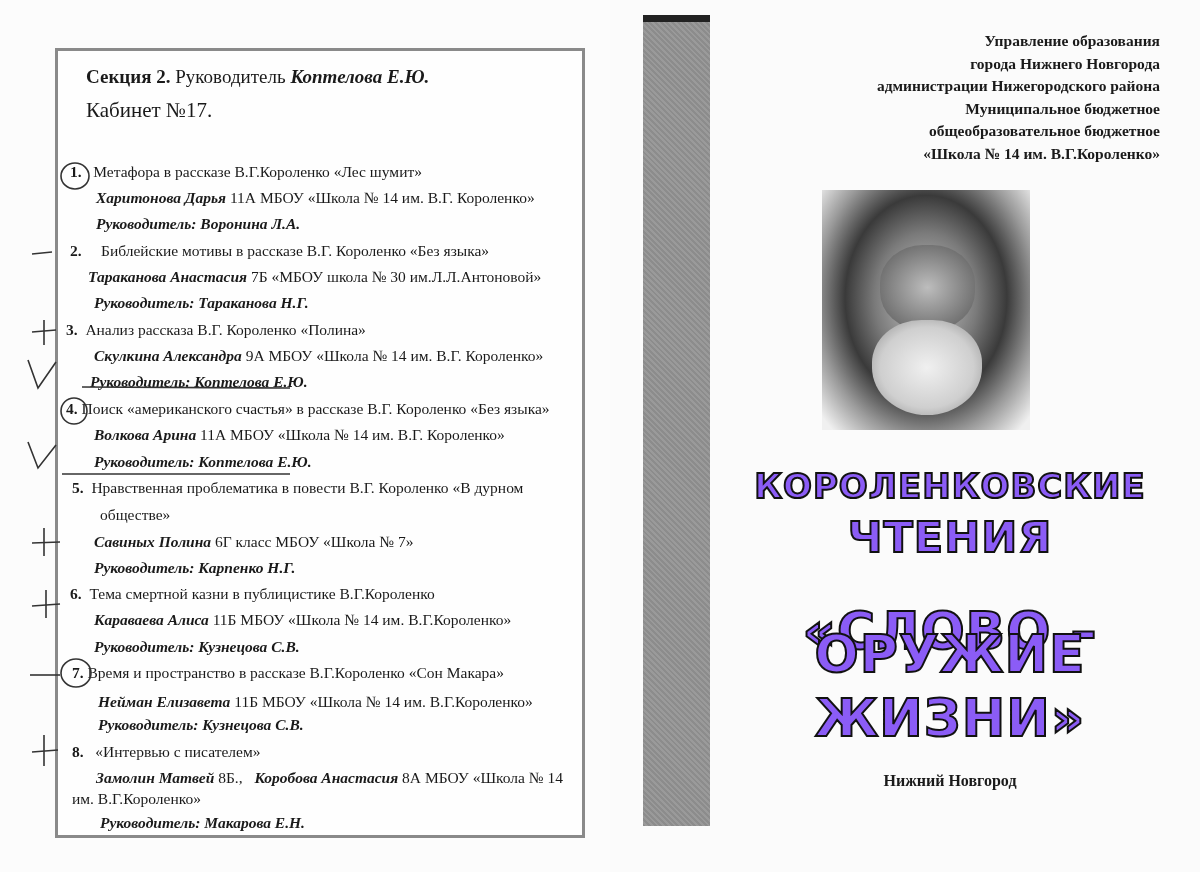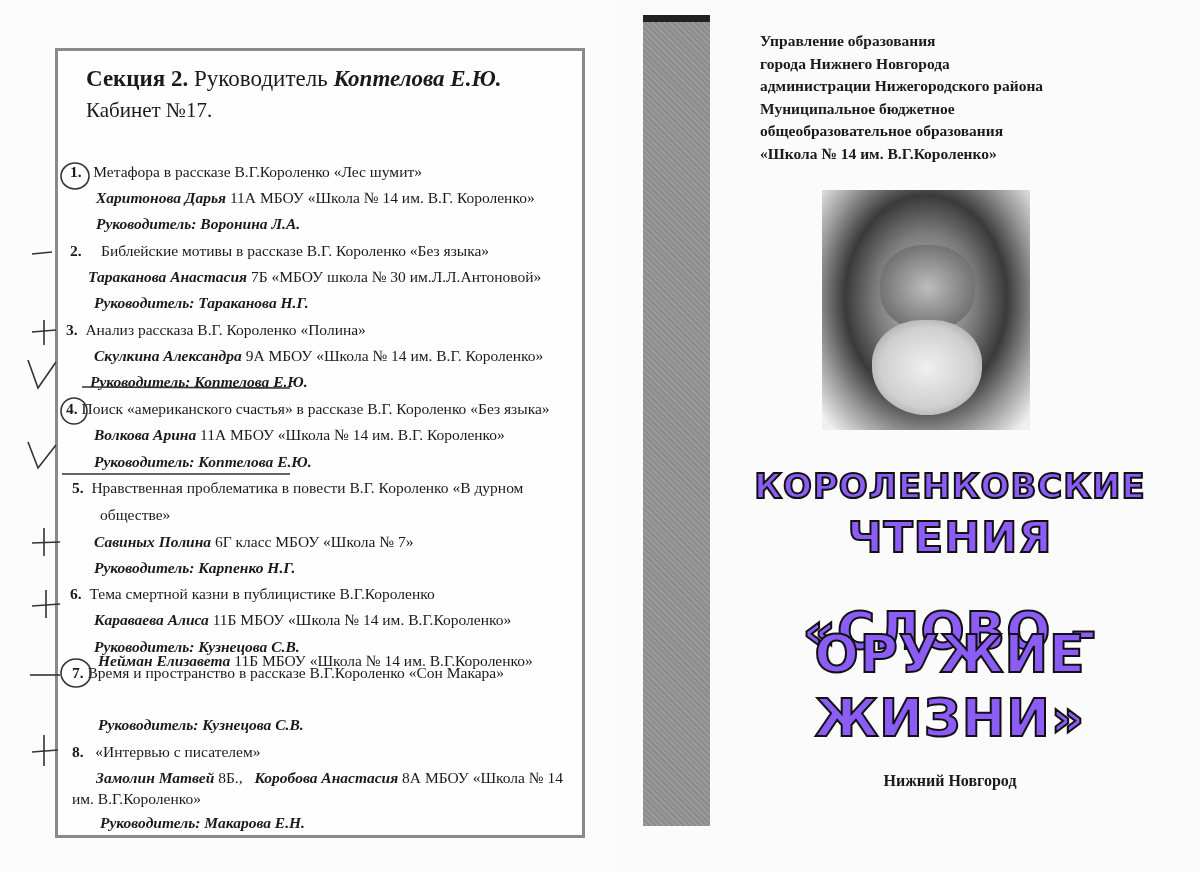--- a/index.html
+++ b/index.html
@@ -1,32 +1,32 @@
 <!DOCTYPE html>
 <html><head>
 <meta charset="utf-8">
 <style>
   html,body{margin:0;padding:0;}
   body{width:1200px;height:872px;background:#fbfbfb;position:relative;overflow:hidden;
        font-family:"Liberation Serif","DejaVu Serif",serif;color:#1a1a1a;}
   .page-left{position:absolute;left:0;top:0;width:610px;height:872px;background:#fcfcfc;}
   .frame{position:absolute;left:55px;top:48px;width:530px;height:790px;
          border:3px solid #8a8a8a;box-sizing:border-box;background:#fefefe;}
-  .section-title{position:absolute;left:86px;top:66px;font-size:23px;white-space:nowrap;}
+  .section-title{position:absolute;left:86px;top:66px;font-size:19px;white-space:nowrap;}
   .section-title b{font-weight:bold;}
   .section-title i{font-weight:bold;font-style:italic;}
   .cabinet{position:absolute;left:86px;top:98px;font-size:21px;text-align:center;}
   .line{position:absolute;font-size:15.5px;white-space:nowrap;}
   .num{font-weight:bold;}
   .bi{font-weight:bold;font-style:italic;margin-left:8px;}
   .strip{position:absolute;left:643px;top:15px;width:67px;height:811px;
          background:repeating-linear-gradient(45deg,#8c8c8c 0 2px,#9a9a9a 2px 4px);
          border-top:7px solid #222;box-sizing:border-box;}
   .page-right{position:absolute;left:720px;top:0;width:480px;height:872px;}
-  .header-lines{position:absolute;left:760px;top:30px;width:400px;text-align:left;
+  .header-lines{position:absolute;left:760px;top:30px;width:400px;text-align:right;
                 font-size:15.5px;font-weight:bold;line-height:22.5px;}
   .portrait{position:absolute;left:822px;top:190px;width:208px;height:240px;
             background:radial-gradient(ellipse at 50% 45%,#cfcfcf 0%,#7a7a7a 35%,#3a3a3a 55%,#9a9a9a 75%,#f0f0f0 95%);}
   .beard{position:absolute;left:872px;top:320px;width:110px;height:95px;border-radius:45% 45% 50% 50%;
          background:radial-gradient(ellipse,#f0f0f0 0%,#cfcfcf 60%,#888 100%);}
   .face{position:absolute;left:880px;top:245px;width:95px;height:85px;border-radius:45%;
         background:radial-gradient(ellipse,#bdbdbd 0%,#6a6a6a 80%);}
   .big{position:absolute;left:720px;width:460px;text-align:center;font-family:"DejaVu Sans","Liberation Sans",sans-serif;
        font-weight:bold;color:#8b5cf6;-webkit-text-stroke:2px #111;letter-spacing:1px;}
   .city{position:absolute;left:800px;top:768px;width:300px;text-align:center;font-size:16px;font-weight:bold;line-height:25px;}
@@ -64,21 +64,21 @@
 <div class="line" style="left:72px;top:479px"><span class="num">5.</span>&nbsp;&nbsp;<span>Нравственная проблематика в повести В.Г. Короленко «В дурном</span></div>
 <div class="line" style="left:100px;top:506px">обществе»</div>
 <div class="line" style="left:86px;top:533px"><span class="bi">Савиных Полина</span><span> 6Г класс МБОУ «Школа № 7»</span></div>
 <div class="line bi" style="left:86px;top:559px">Руководитель: Карпенко Н.Г.</div>
 
 <div class="line" style="left:70px;top:585px"><span class="num">6.</span>&nbsp;&nbsp;<span>Тема смертной казни в публицистике В.Г.Короленко</span></div>
 <div class="line" style="left:86px;top:611px"><span class="bi">Караваева Алиса</span><span> 11Б МБОУ «Школа № 14 им. В.Г.Короленко»</span></div>
 <div class="line bi" style="left:86px;top:638px">Руководитель: Кузнецова С.В.</div>
 
 <div class="line" style="left:72px;top:664px"><span class="num">7.</span>&nbsp;<span>Время и пространство в рассказе В.Г.Короленко «Сон Макара»</span></div>
-<div class="line" style="left:90px;top:652px"><span class="bi">Нейман Елизавета</span><span> 11Б МБОУ «Школа № 14 им. В.Г.Короленко»</span></div>
+<div class="line" style="left:90px;top:693px"><span class="bi">Нейман Елизавета</span><span> 11Б МБОУ «Школа № 14 им. В.Г.Короленко»</span></div>
 <div class="line bi" style="left:90px;top:716px">Руководитель: Кузнецова  С.В.</div>
 
 <div class="line" style="left:72px;top:743px"><span class="num">8.</span>&nbsp;&nbsp;&nbsp;<span>«Интервью с писателем»</span></div>
 <div class="line" style="left:88px;top:769px"><span class="bi">Замолин Матвей</span><span> 8Б., </span><span class="bi">Коробова Анастасия</span><span> 8А МБОУ «Школа № 14</span></div>
 <div class="line" style="left:72px;top:790px">им. В.Г.Короленко»</div>
 <div class="line bi" style="left:92px;top:814px">Руководитель: Макарова Е.Н.</div>
 
 <svg class="mark" style="left:0;top:0" width="600" height="872">
   <ellipse cx="75" cy="176" rx="14" ry="13"></ellipse>
   <line x1="32" y1="254" x2="52" y2="252"></line>
@@ -100,21 +100,21 @@
 </svg>
 
 <div class="strip"></div>
 
 <div class="page-right"></div>
 <div class="header-lines">
   <div>Управление образования</div>
   <div>города Нижнего Новгорода</div>
   <div>администрации Нижегородского района</div>
   <div>Муниципальное бюджетное</div>
-  <div>общеобразовательное образования</div>
+  <div>общеобразовательное бюджетное</div>
   <div>«Школа № 14 им. В.Г.Короленко»</div>
 </div>
 
 <div class="portrait" title="Портрет В.Г. Короленко"></div>
 <div class="face"></div>
 <div class="beard"></div>
 
 <div class="big" style="top:466px;font-size:34px;">КОРОЛЕНКОВСКИЕ</div>
 <div class="big" style="top:512px;font-size:43px;">ЧТЕНИЯ</div>
 <div class="big" style="top:560px;font-size:52px;margin-top:41px;">«СЛОВО –</div>

